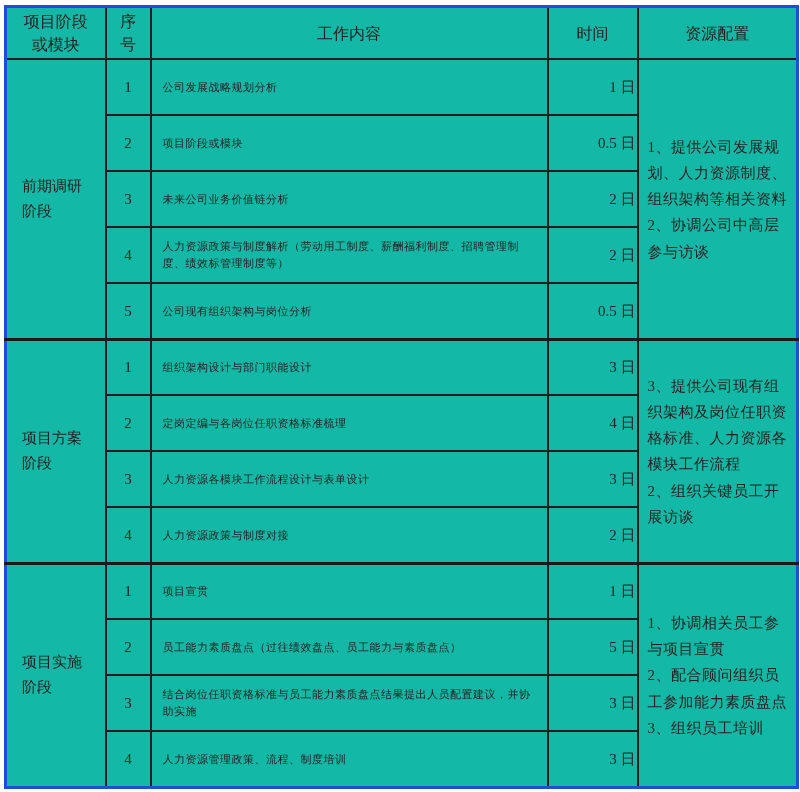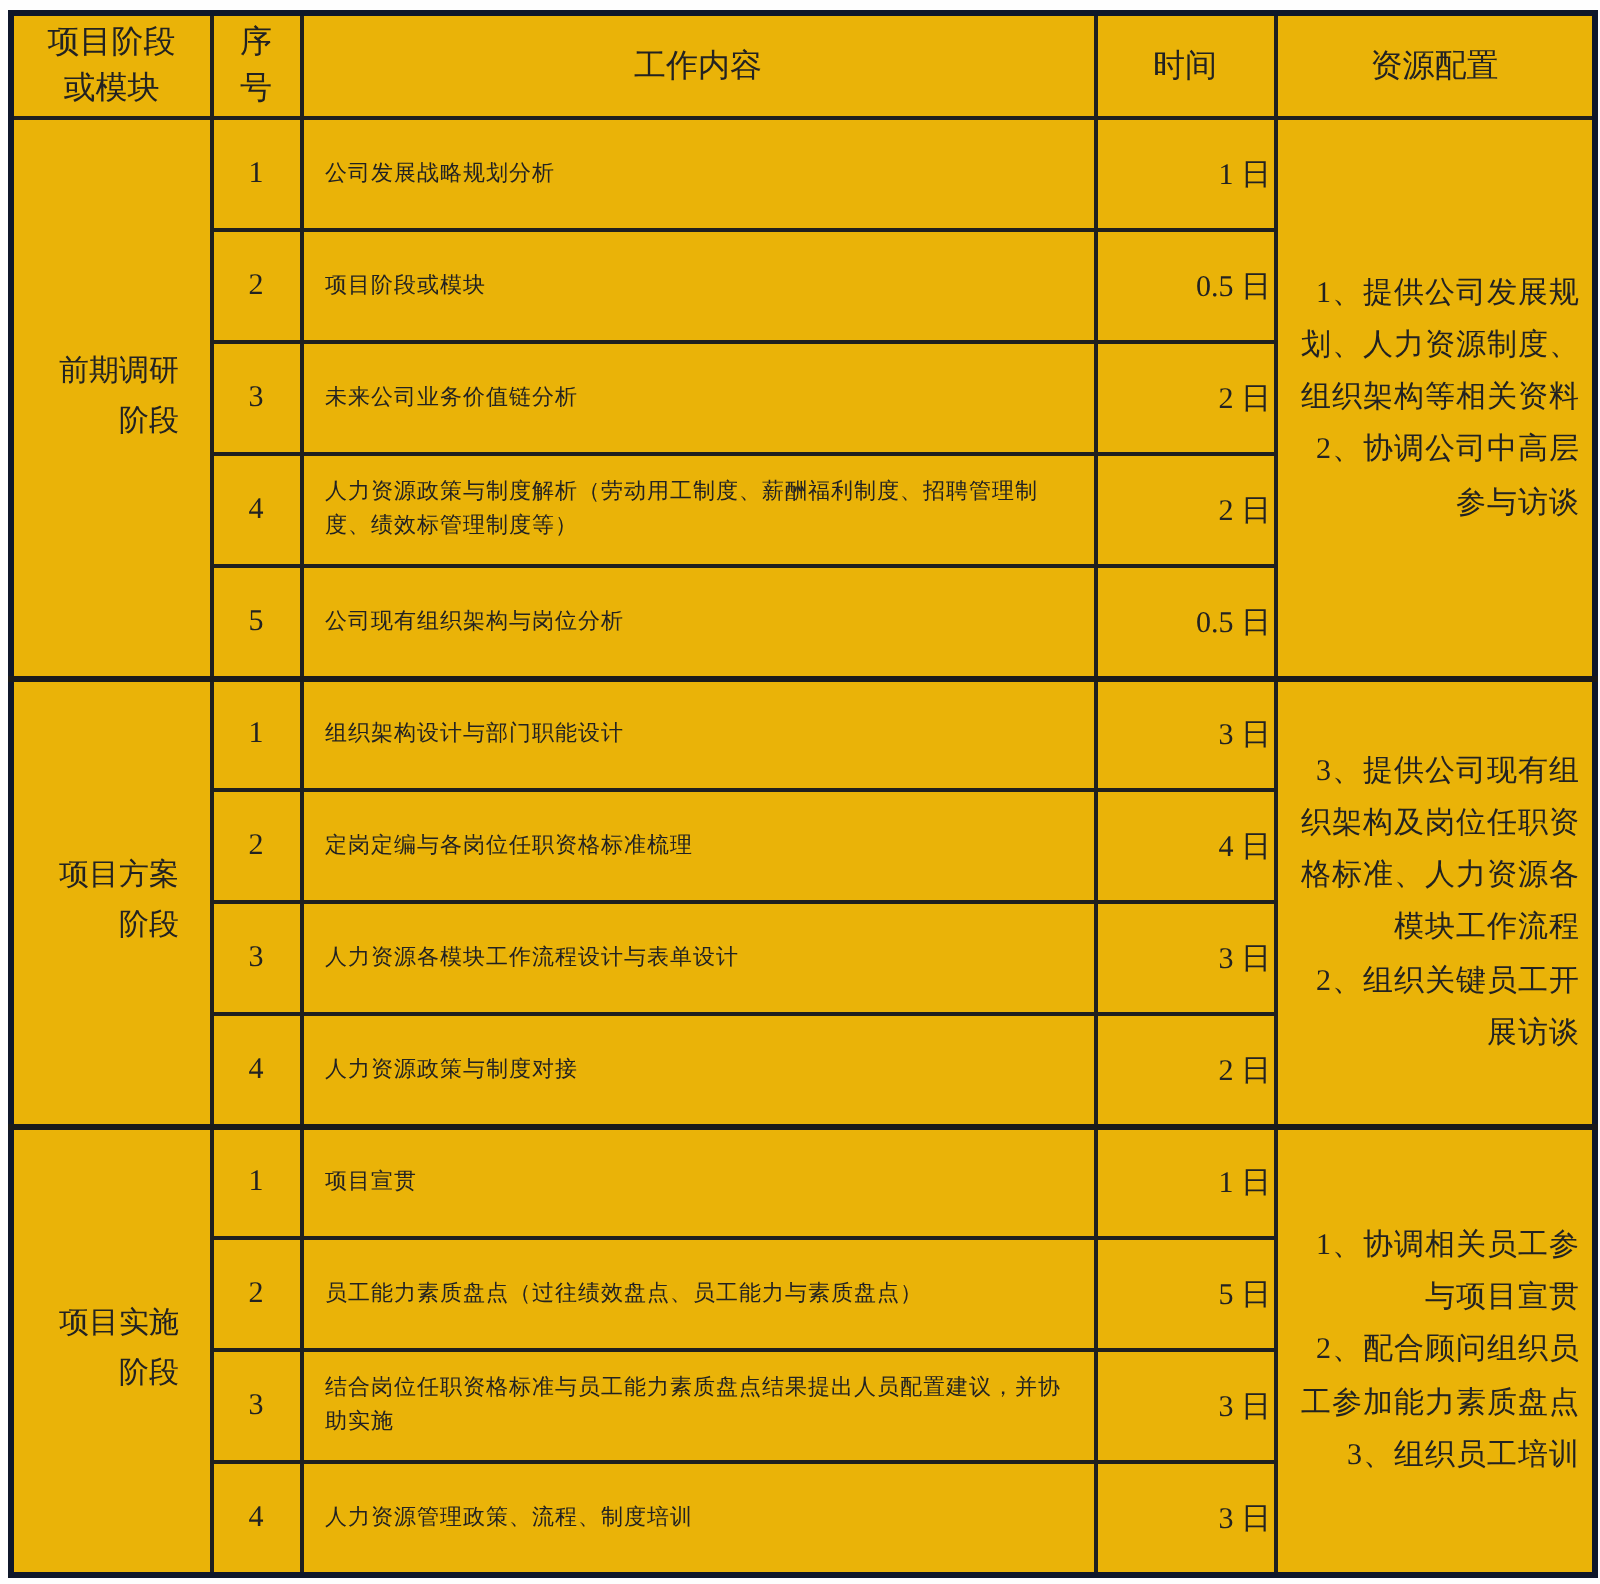--- a/index.html
+++ b/index.html
@@ -16,40 +16,40 @@
     height: 792px;
     padding: 5px 4px 4px 4px;
     background: #fefefe;
     font-family: "Liberation Serif", "DejaVu Serif", serif;
     color: #222222;
   }
   table.plan {
     border-collapse: collapse;
     width: 792px;
     table-layout: fixed;
-    background: #eab308;
-    border: 3px solid #0f172a;
+    background: #14b8a6;
+    border: 3px solid #1d4ed8;
   }
   th, td {
     border: 2px solid #1f1f1f;
     box-sizing: border-box;
     vertical-align: middle;
   }
   thead tr { height: 52px; }
   tbody tr { height: 56px; }
   th {
     font-weight: normal;
     font-size: 16px;
     text-align: center;
     line-height: 1.45;
     padding: 2px 6px;
   }
   th.h-phase { padding: 2px 14px; }
   td.phase {
-    text-align: right;
+    text-align: left;
     font-size: 15px;
     line-height: 1.7;
     padding: 2px 15px;
   }
   td.seq {
     text-align: center;
     font-size: 15px;
   }
   td.content {
     text-align: left;
@@ -63,21 +63,21 @@
     font-size: 15px;
   }
   td.resource {
     text-align: left;
     font-size: 15px;
     line-height: 1.75;
     padding: 6px 6px 6px 9px;
     letter-spacing: 0.5px;
   }
   tr.sec-start td { border-top: 3px solid #1a1a1a; }
-  .res-line { margin: 0; text-align: right; }
+  .res-line { margin: 0; }
 </style>
 </head>
 <body>
 
 <div class="page">
   <table class="plan">
     <colgroup>
       <col style="width:100px">
       <col style="width:45px">
       <col style="width:397px">

